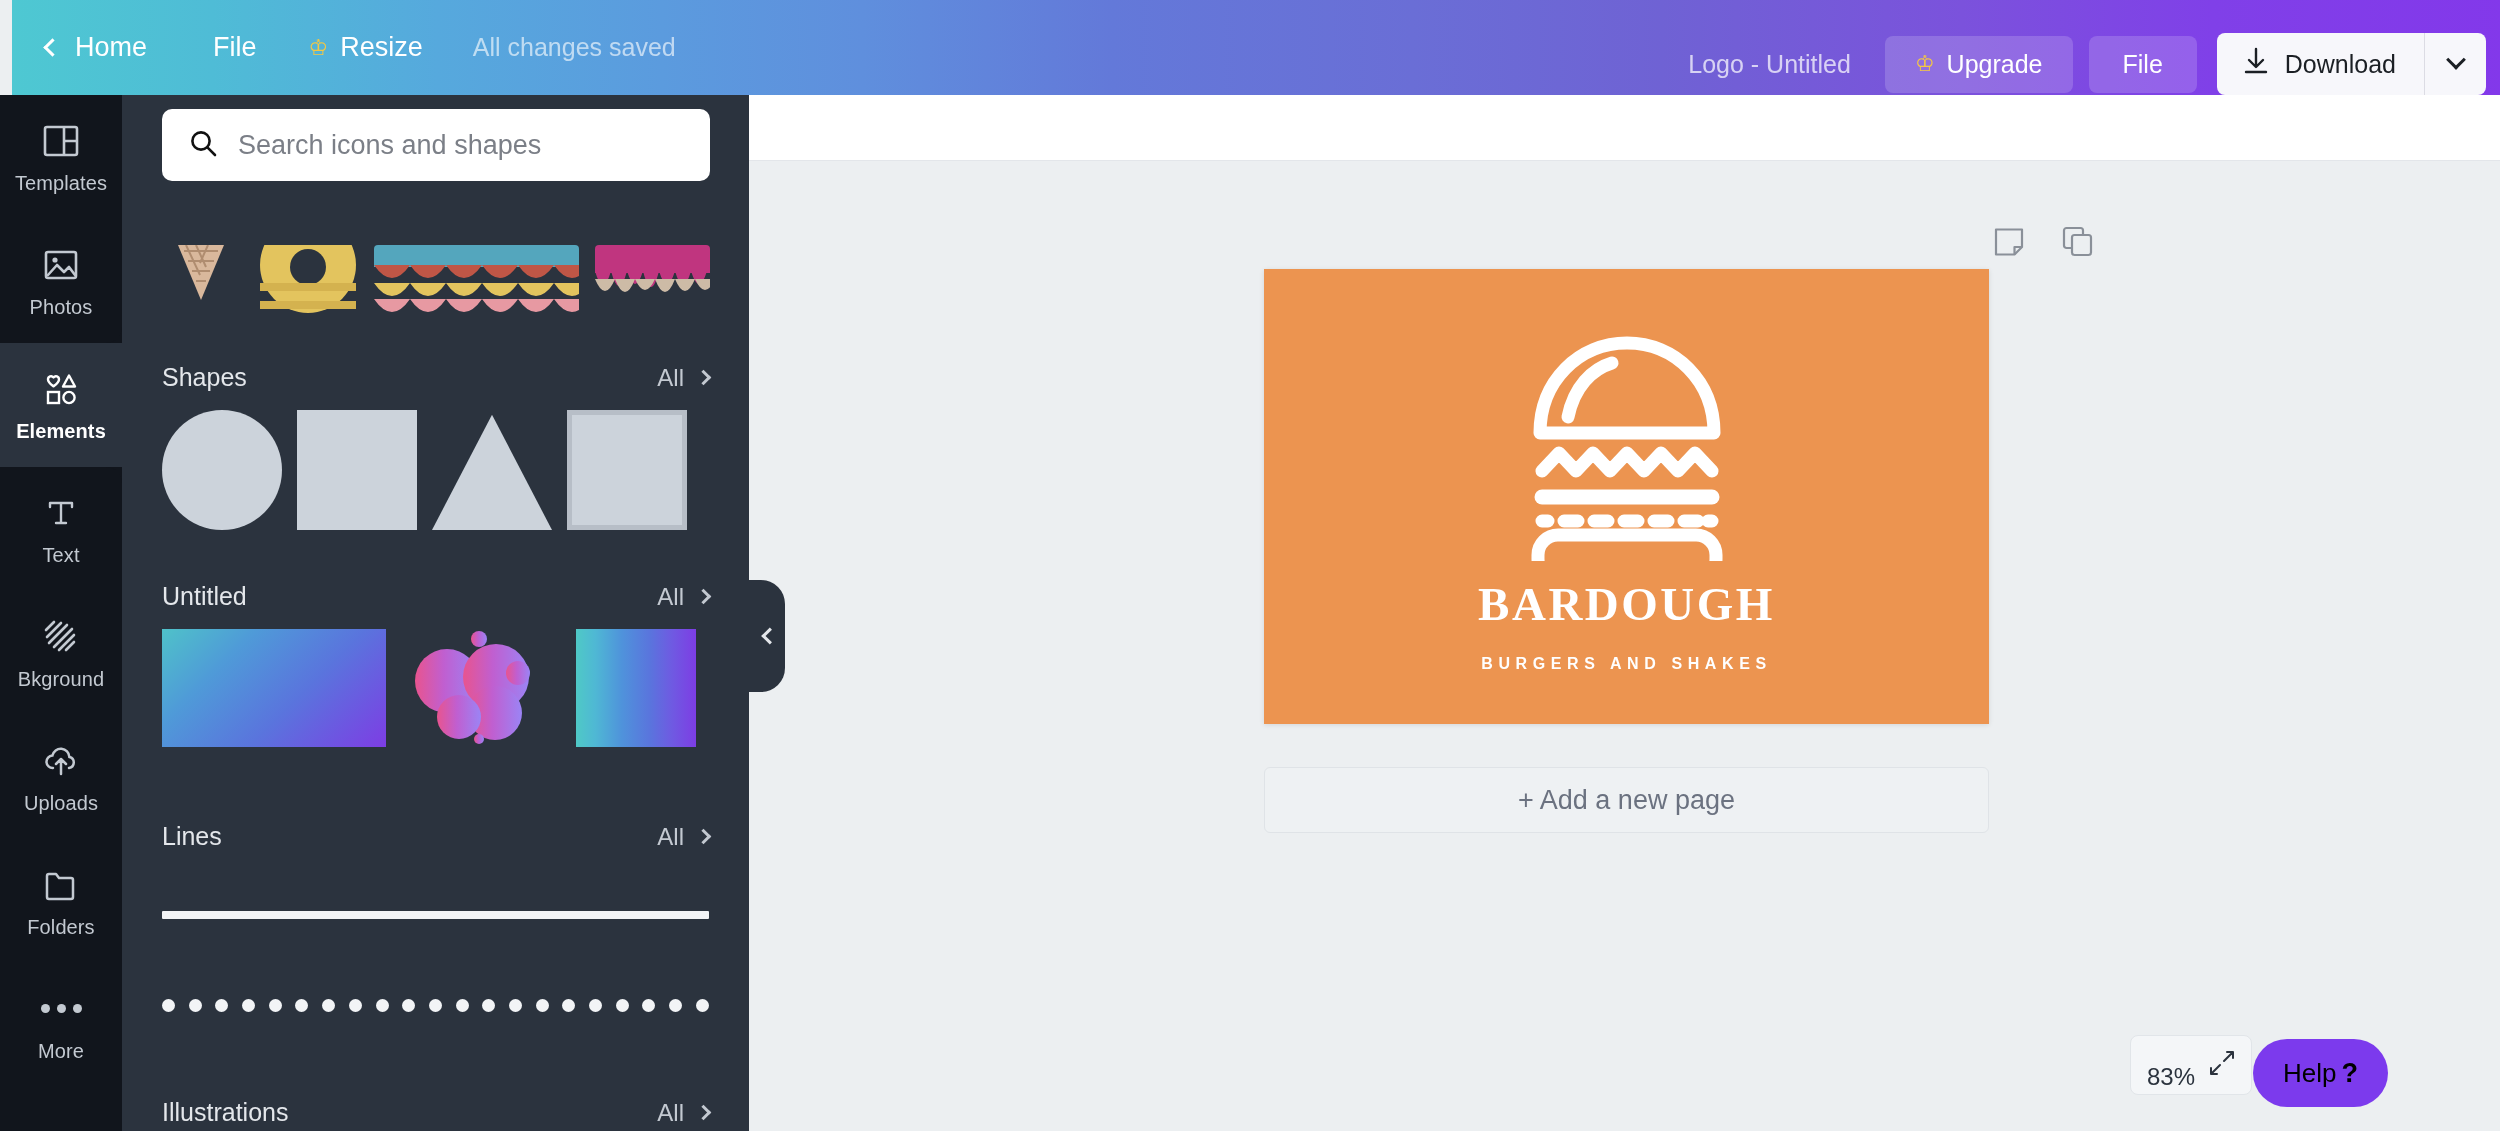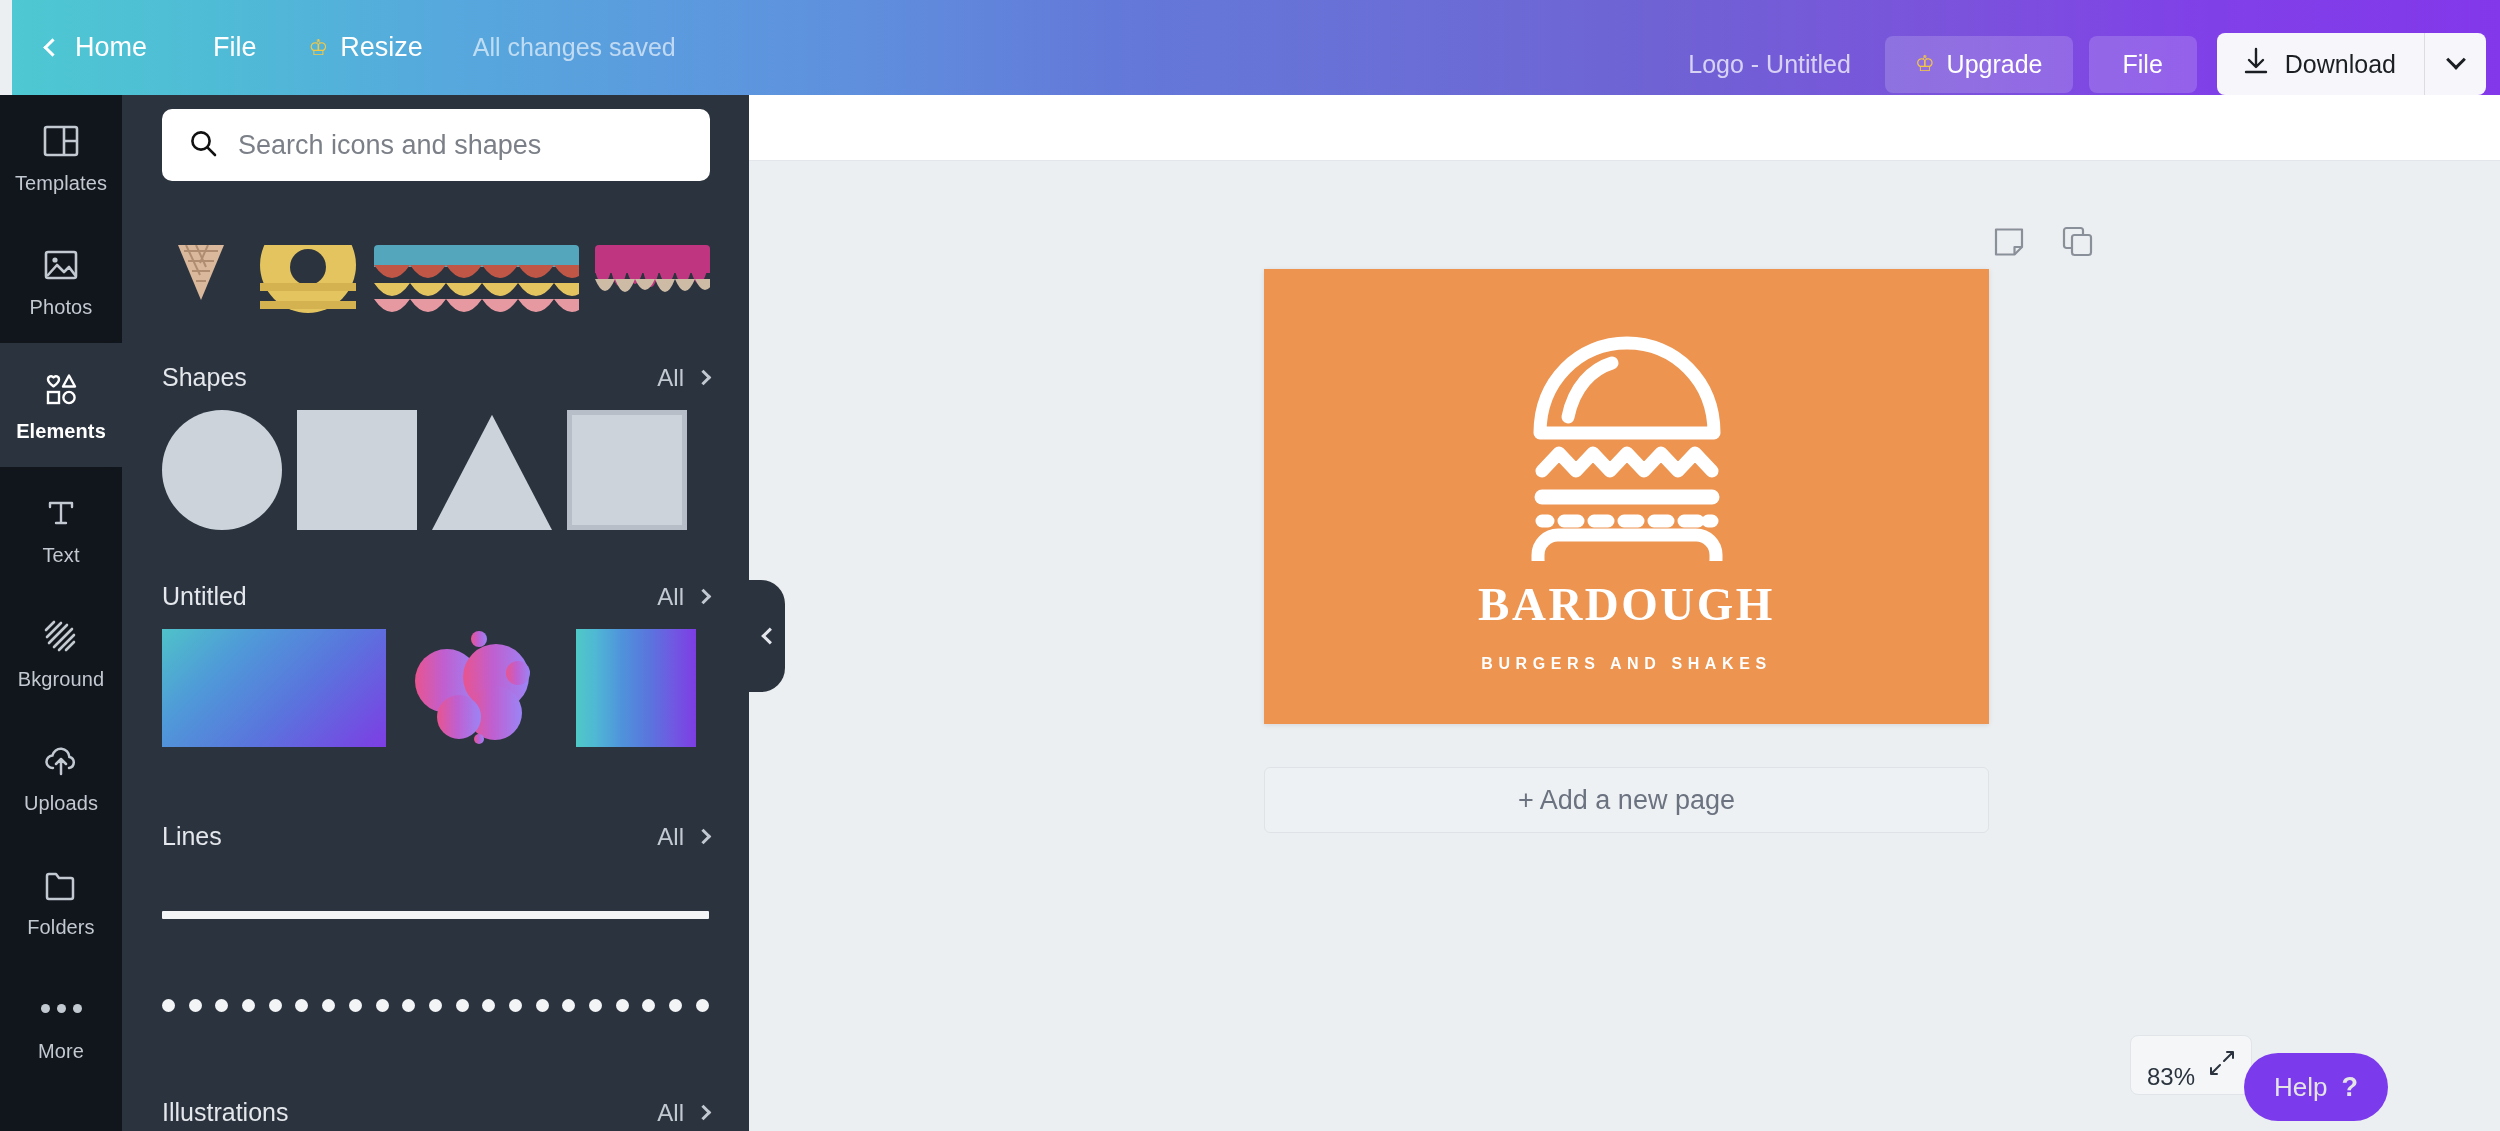--- a/index.html
+++ b/index.html
@@ -237,24 +237,24 @@
 
   .zoombox {
     position: absolute; right: 248px; bottom: 36px;
     width: 122px; height: 60px;
     background: #f4f6f8; border: 1px solid #e1e5e9; border-radius: 8px;
     display: flex; align-items: center; justify-content: center; gap: 14px;
     cursor: pointer;
   }
   .zoomval { color: #2b333e; font-size: 24px; margin-top: 23px; }
   .helpbtn {
-    position: absolute; right: 112px; bottom: 10px;
-    background: #7c3aed; color: #e5e5e5;
+    position: absolute; right: 112px; bottom: 24px;
+    background: #7c3aed; color: #000000;
     height: 68px; padding: 0 30px; border-radius: 34px;
-    display: flex; align-items: center; gap: 14px;
+    display: flex; align-items: center; gap: 5px;
     font-size: 26px; cursor: pointer;
   }
   .helpbtn .q { font-weight: 700; font-size: 27px; }
 </style>
 </head>
 <body>
 
 <div class="header">
   <div class="hdr-left">
     <div class="hdr-item home">

